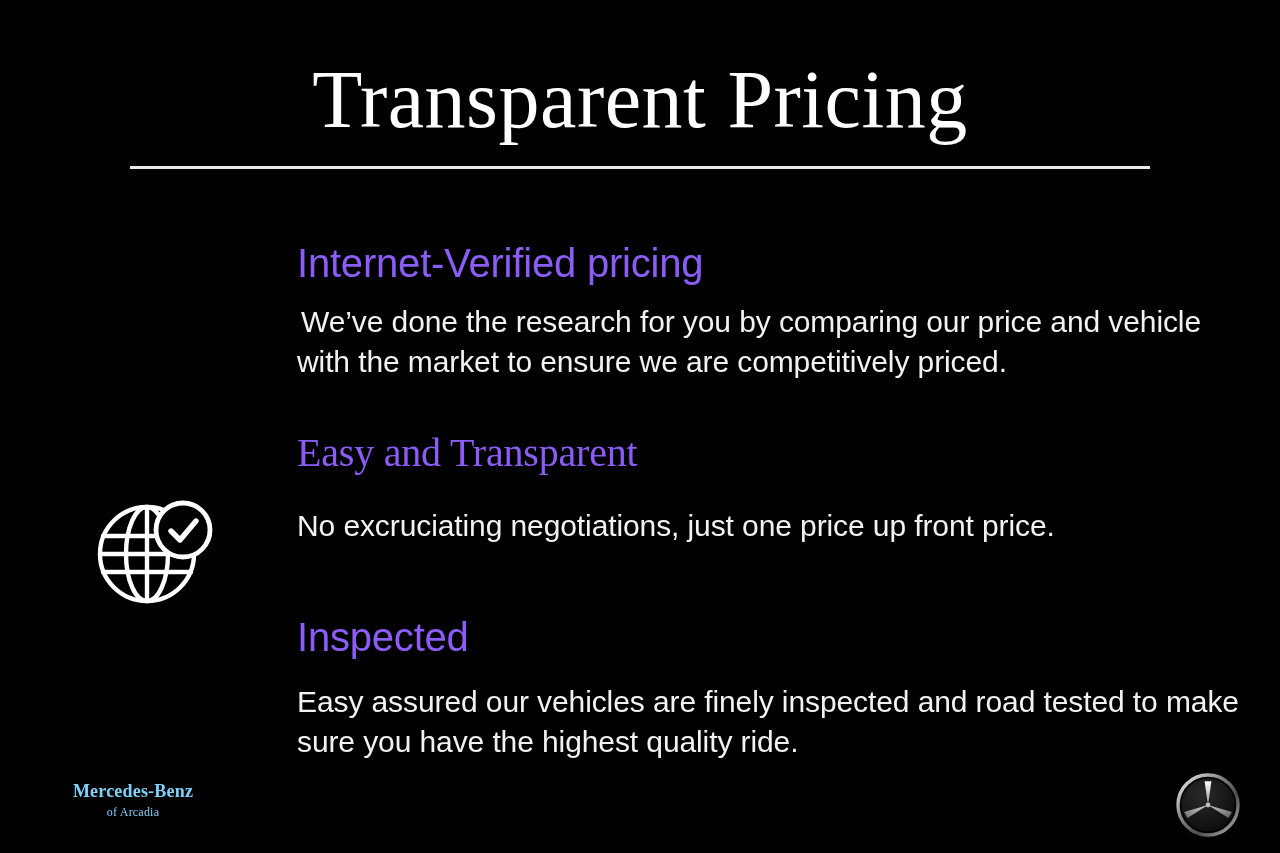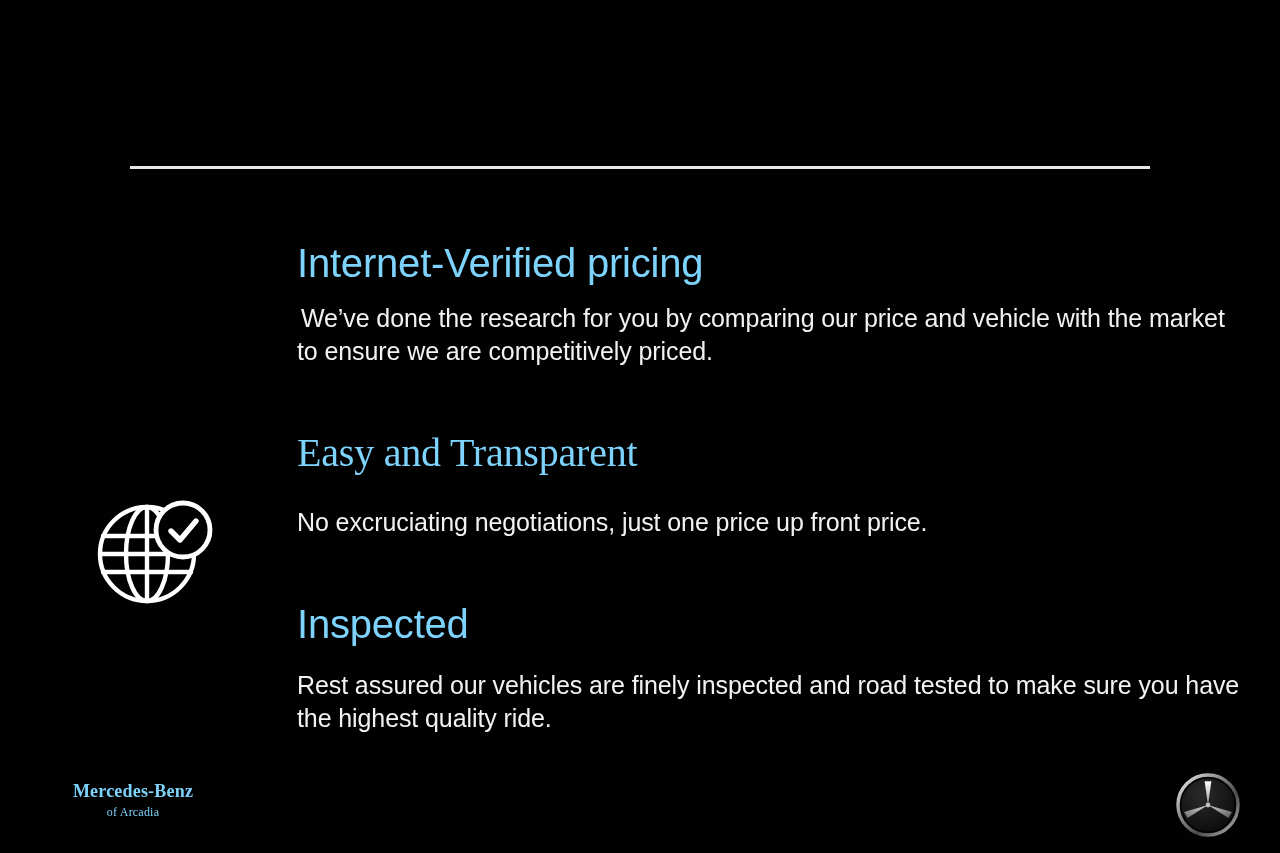--- a/index.html
+++ b/index.html
@@ -56,47 +56,47 @@
     width: 150px;
     height: 140px;
   }
   .feature-body {
     position: absolute;
     left: 297px;
     top: 0;
     width: 950px;
   }
   .feature-heading {
-    color: #7dd3fc;
+    color: #8b5cf6;
     font-family: "Liberation Sans", sans-serif;
     font-weight: 300;
     font-size: 40px;
     line-height: 46px;
     letter-spacing: -0.2px;
     white-space: nowrap;
   }
   .feature-text {
     color: #f2f2f2;
     font-family: "Liberation Sans", sans-serif;
     font-weight: 400;
-    font-size: 25px;
-    line-height: 33px;
+    font-size: 30px;
+    line-height: 40px;
     letter-spacing: -0.1px;
   }
 
   #feature-0 { top: 240px; }
   #feature-0 .feature-icon { left: 95px; top: 256px; }
   #feature-0 .feature-body { top: 0px; }
   #feature-0 .feature-heading { margin: 0 0 16px 0; }
   #feature-0 .feature-text { text-indent: 4px; }
 
   #feature-1 { top: 430px; }
   #feature-1 .feature-heading { margin: 0 0 30px 0; font-family: Liberation Serif, serif; }
 
-  #feature-2 { top: 601px; text-decoration: underline; }
+  #feature-2 { top: 614px; text-decoration: underline; }
   #feature-2 .feature-heading { margin: 0 0 22px 0; }
 
   
   .dealer-logo {
     position: absolute;
     left: 38px;
     top: 780px;
     width: 190px;
     text-align: center;
     color: #7dd3fc;
@@ -120,20 +120,21 @@
     top: 772px;
     width: 66px;
     height: 66px;
   }
 </style>
 </head>
 <body>
 
 <div class="slide">
 
+  <div class="title">Transparent Pricing</div>
   <div class="title-rule"></div>
 
   <div class="feature" id="feature-0">
     <div class="feature-icon">
       <svg viewBox="0 0 120 112" width="120" height="112" fill="none" stroke="#ffffff" stroke-width="4.4" stroke-linecap="round" stroke-linejoin="round">
 
         <circle cx="52" cy="58" r="47"></circle>
 
         <ellipse cx="52" cy="58" rx="21" ry="47"></ellipse>
         <line x1="52" y1="11" x2="52" y2="105"></line>
@@ -157,21 +158,21 @@
     <div class="feature-body">
       <div class="feature-heading">Easy and Transparent</div>
       <div class="feature-text">No excruciating negotiations, just one price up front price.</div>
     </div>
   </div>
 
   <div class="feature" id="feature-2">
 
     <div class="feature-body">
       <div class="feature-heading">Inspected</div>
-      <div class="feature-text">Rest assured our vehicles are finely inspected and road tested to make sure you have the highest quality ride.</div>
+      <div class="feature-text">Easy assured our vehicles are finely inspected and road tested to make sure you have the highest quality ride.</div>
     </div>
   </div>
 
   <div class="dealer-logo">
     <div class="dealer-name">Mercedes-Benz</div>
     <div class="dealer-sub">of Arcadia</div>
   </div>
 
   <div class="brand-star">
     <svg viewBox="0 0 66 66" width="66" height="66">

